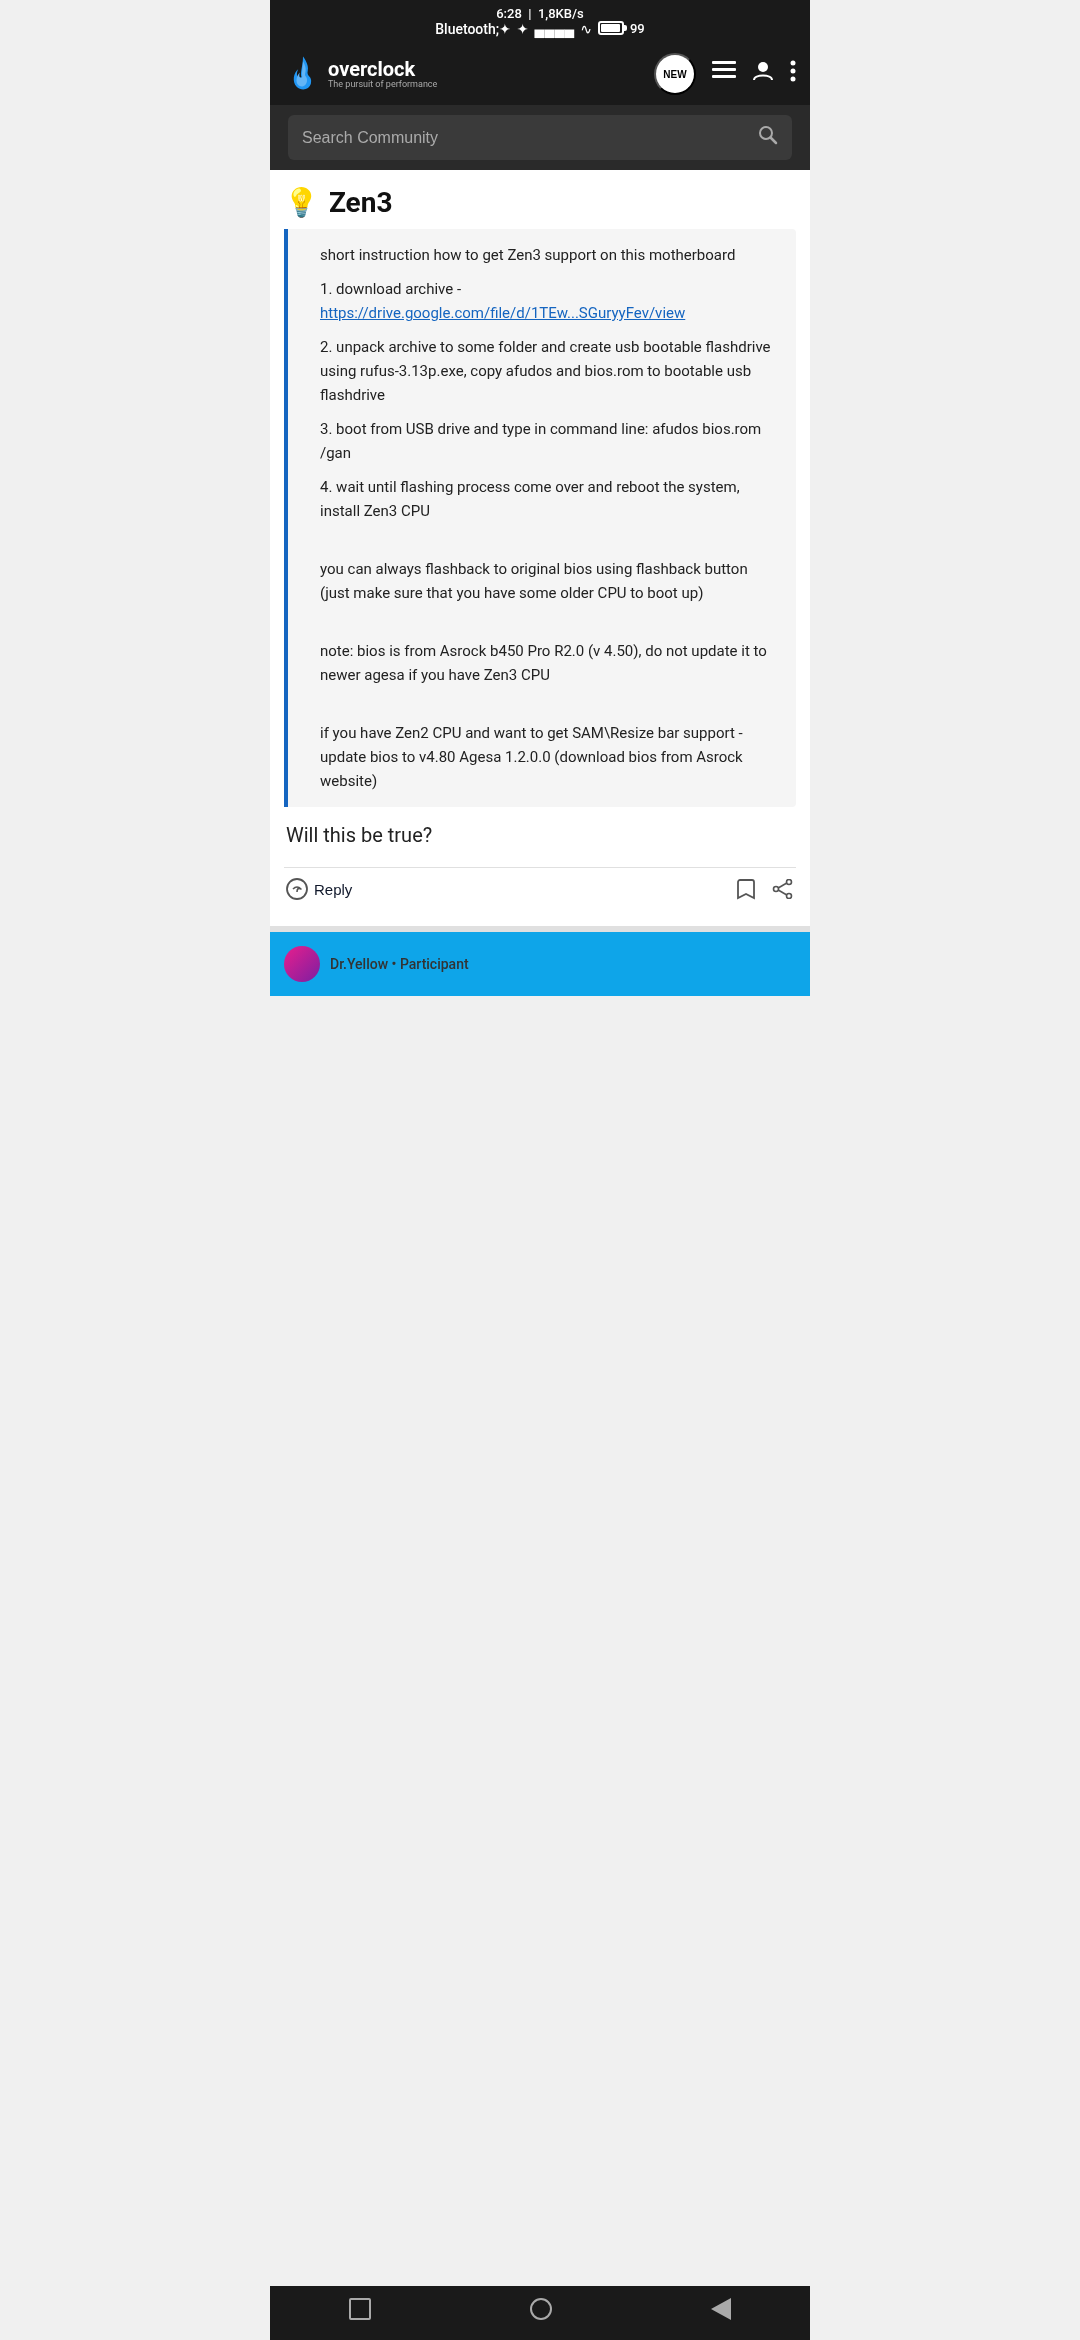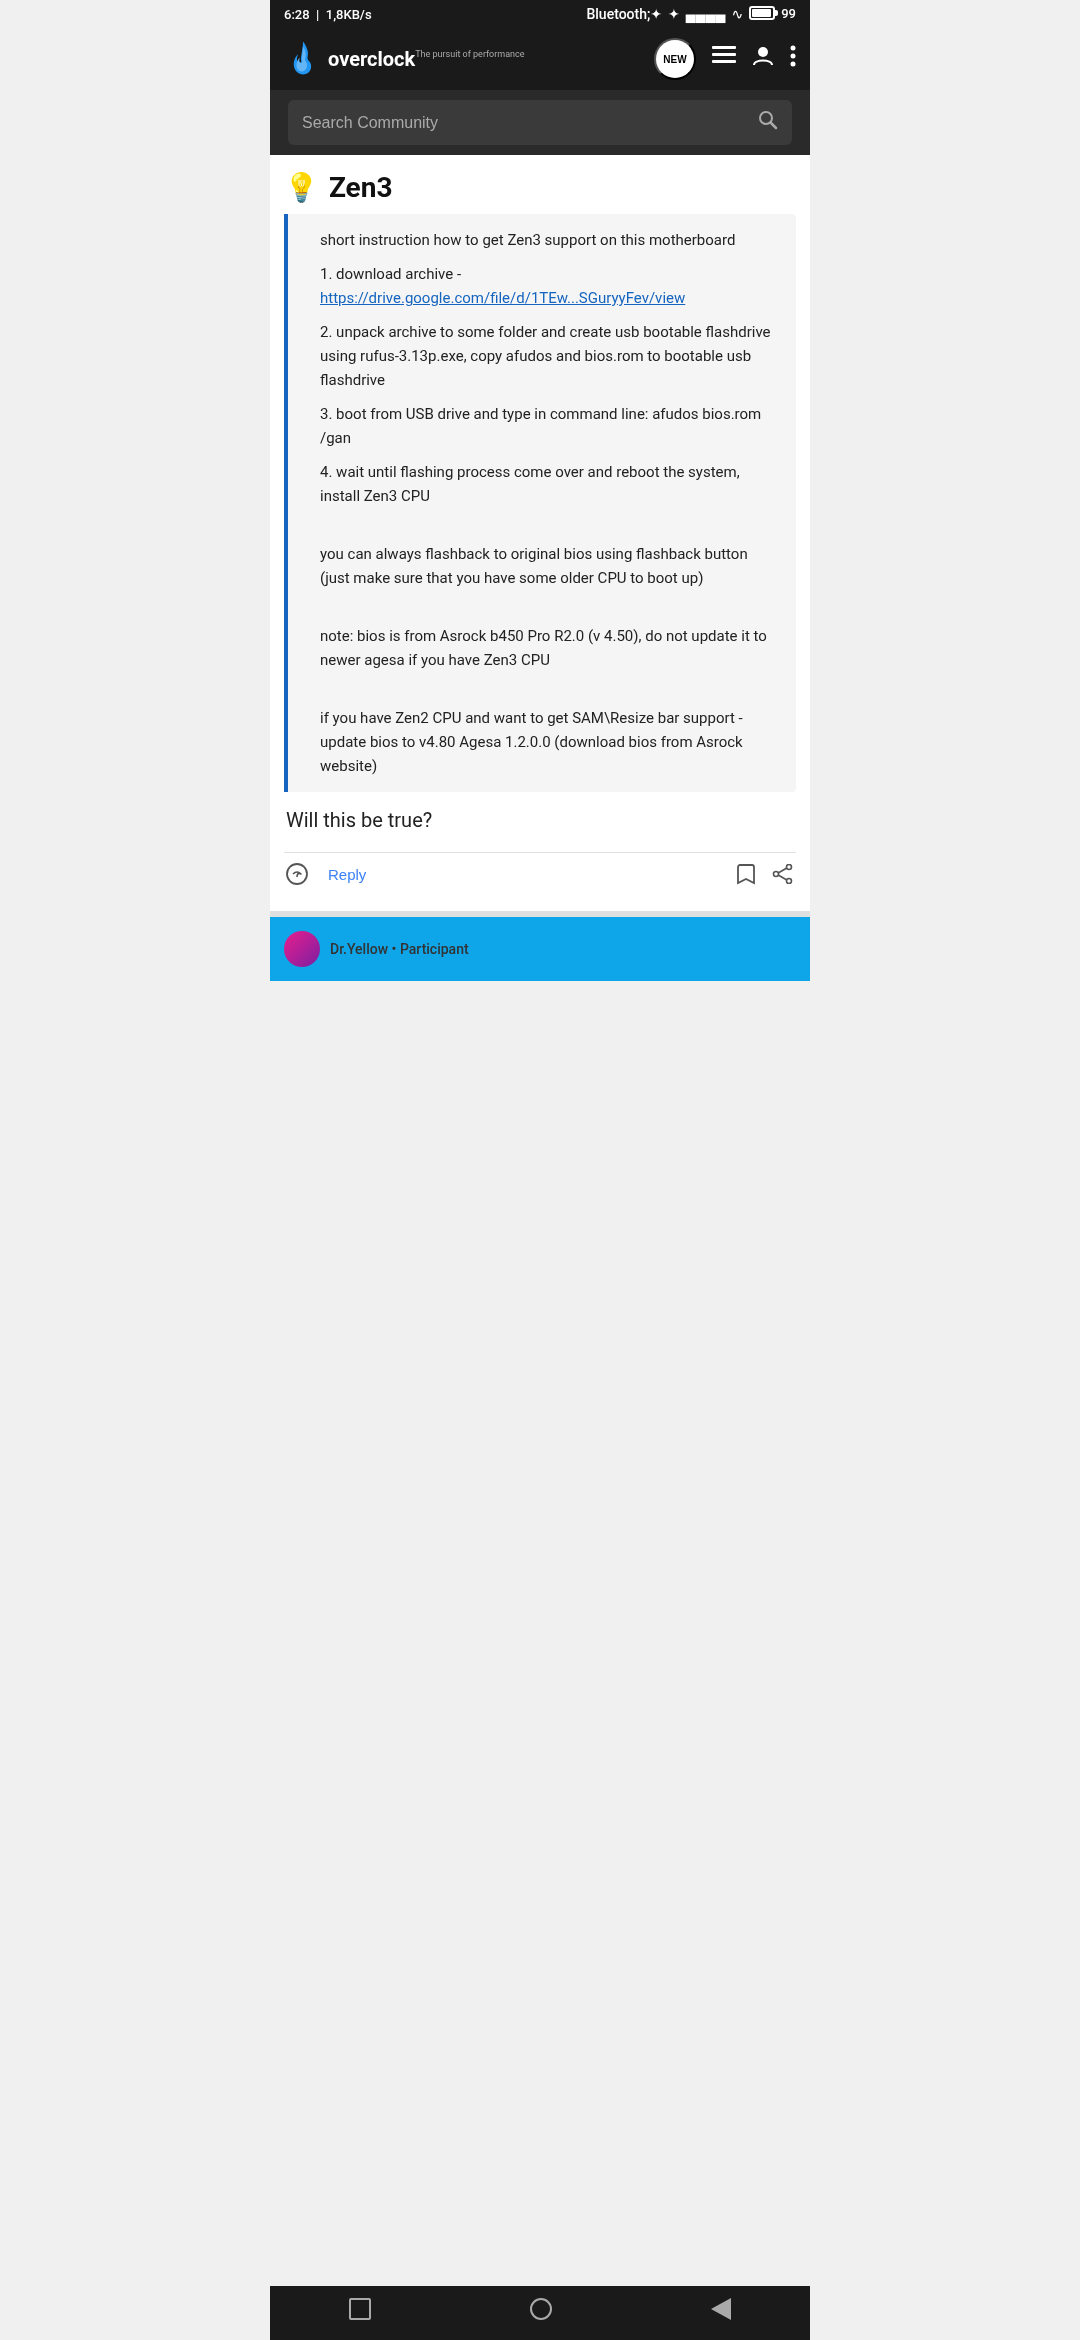--- a/index.html
+++ b/index.html
@@ -17,20 +17,21 @@
     
     .status-bar {
       background: #1a1a1a;
       color: #fff;
       display: flex;
       justify-content: space-between;
       align-items: center;
       padding: 6px 14px;
       font-size: 13px;
       font-weight: 500;
+      flex-direction: column;
     }
     .status-bar-left {}
     .status-bar-right {
       display: flex;
       align-items: flex-start;
       gap: 6px;
     }
     .status-icon {
       font-size: 14px;
     }
@@ -75,21 +76,21 @@
       align-items: center;
       gap: 6px;
       flex: 1;
     }
     .logo-flame {
       width: 38px;
       height: 38px;
     }
     .logo-text {
       display: flex;
-      flex-direction: row;
+      flex-direction: column;
     }
     .logo-title {
       color: #fff;
       font-size: 20px;
       font-weight: bold;
       line-height: 1;
     }
     .logo-subtitle {
       color: #aaa;
       font-size: 9px;
@@ -213,22 +214,22 @@
       display: flex;
       align-items: center;
       gap: 8px;
     }
     .action-btn {
       background: none;
       border: none;
       cursor: pointer;
       display: flex;
       align-items: center;
-      gap: 20px;
-      color: #3b82f6;
+      gap: 6px;
+      color: #0f172a;
       font-size: 15px;
     }
     .action-right {
       display: flex;
       align-items: center;
       gap: 16px;
     }
 
     
     .separator {

